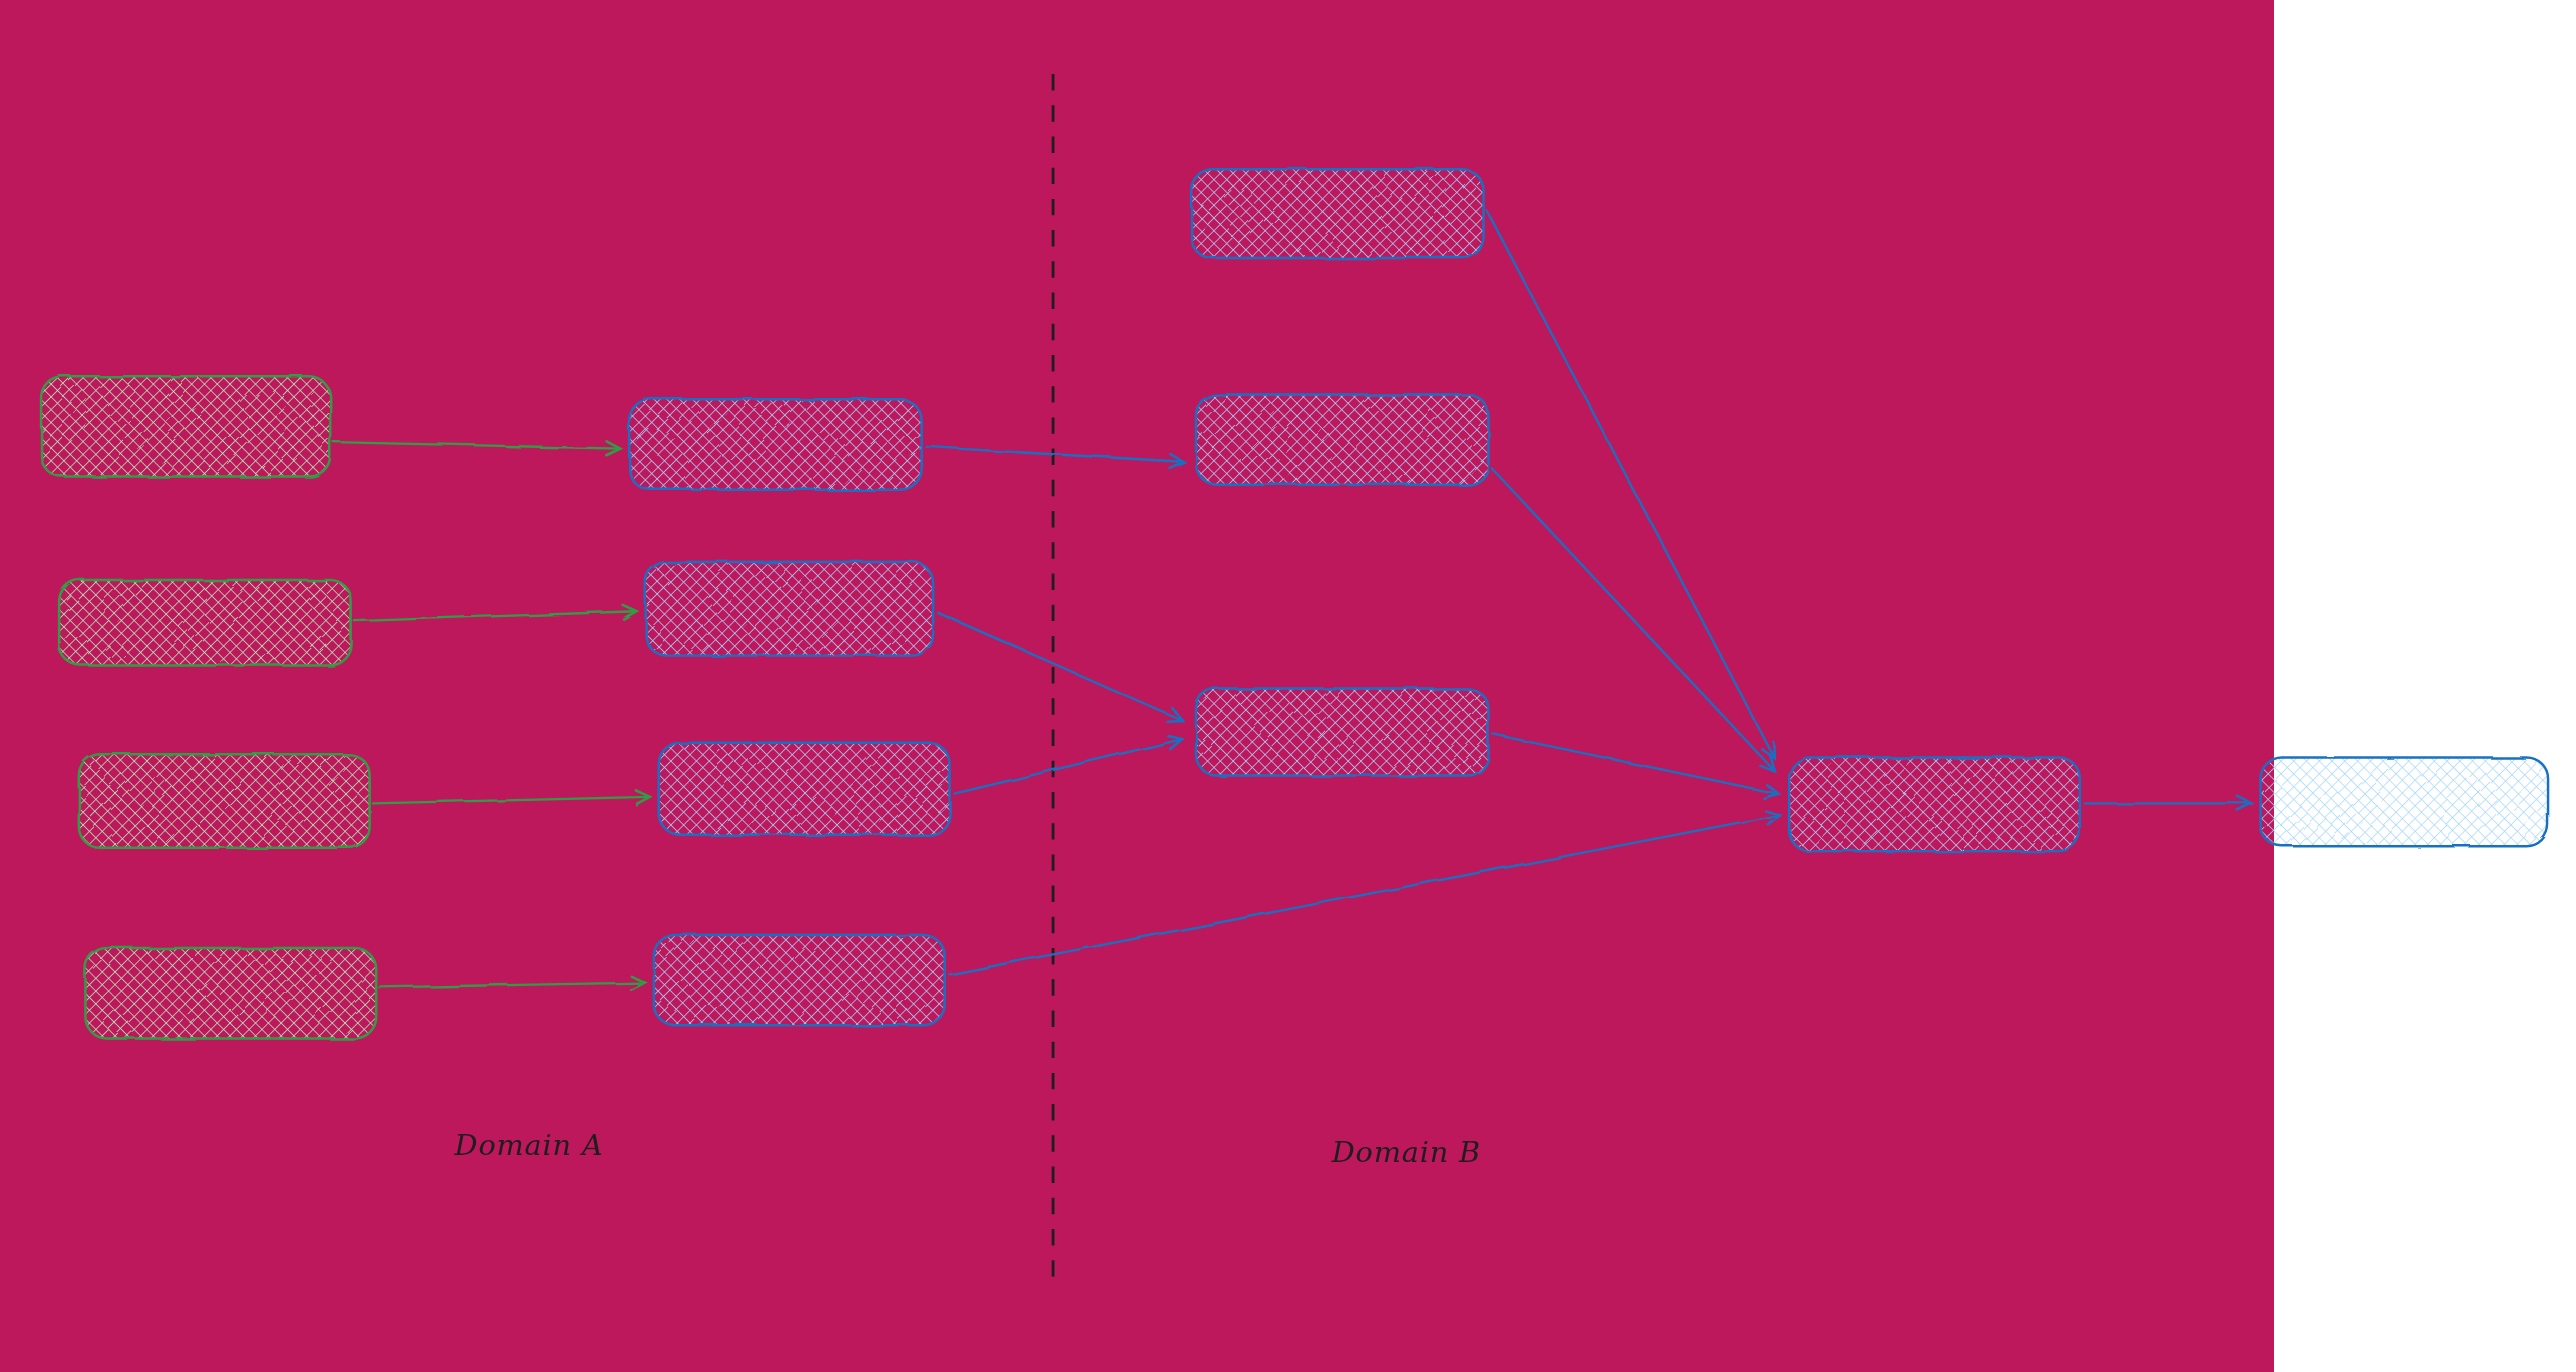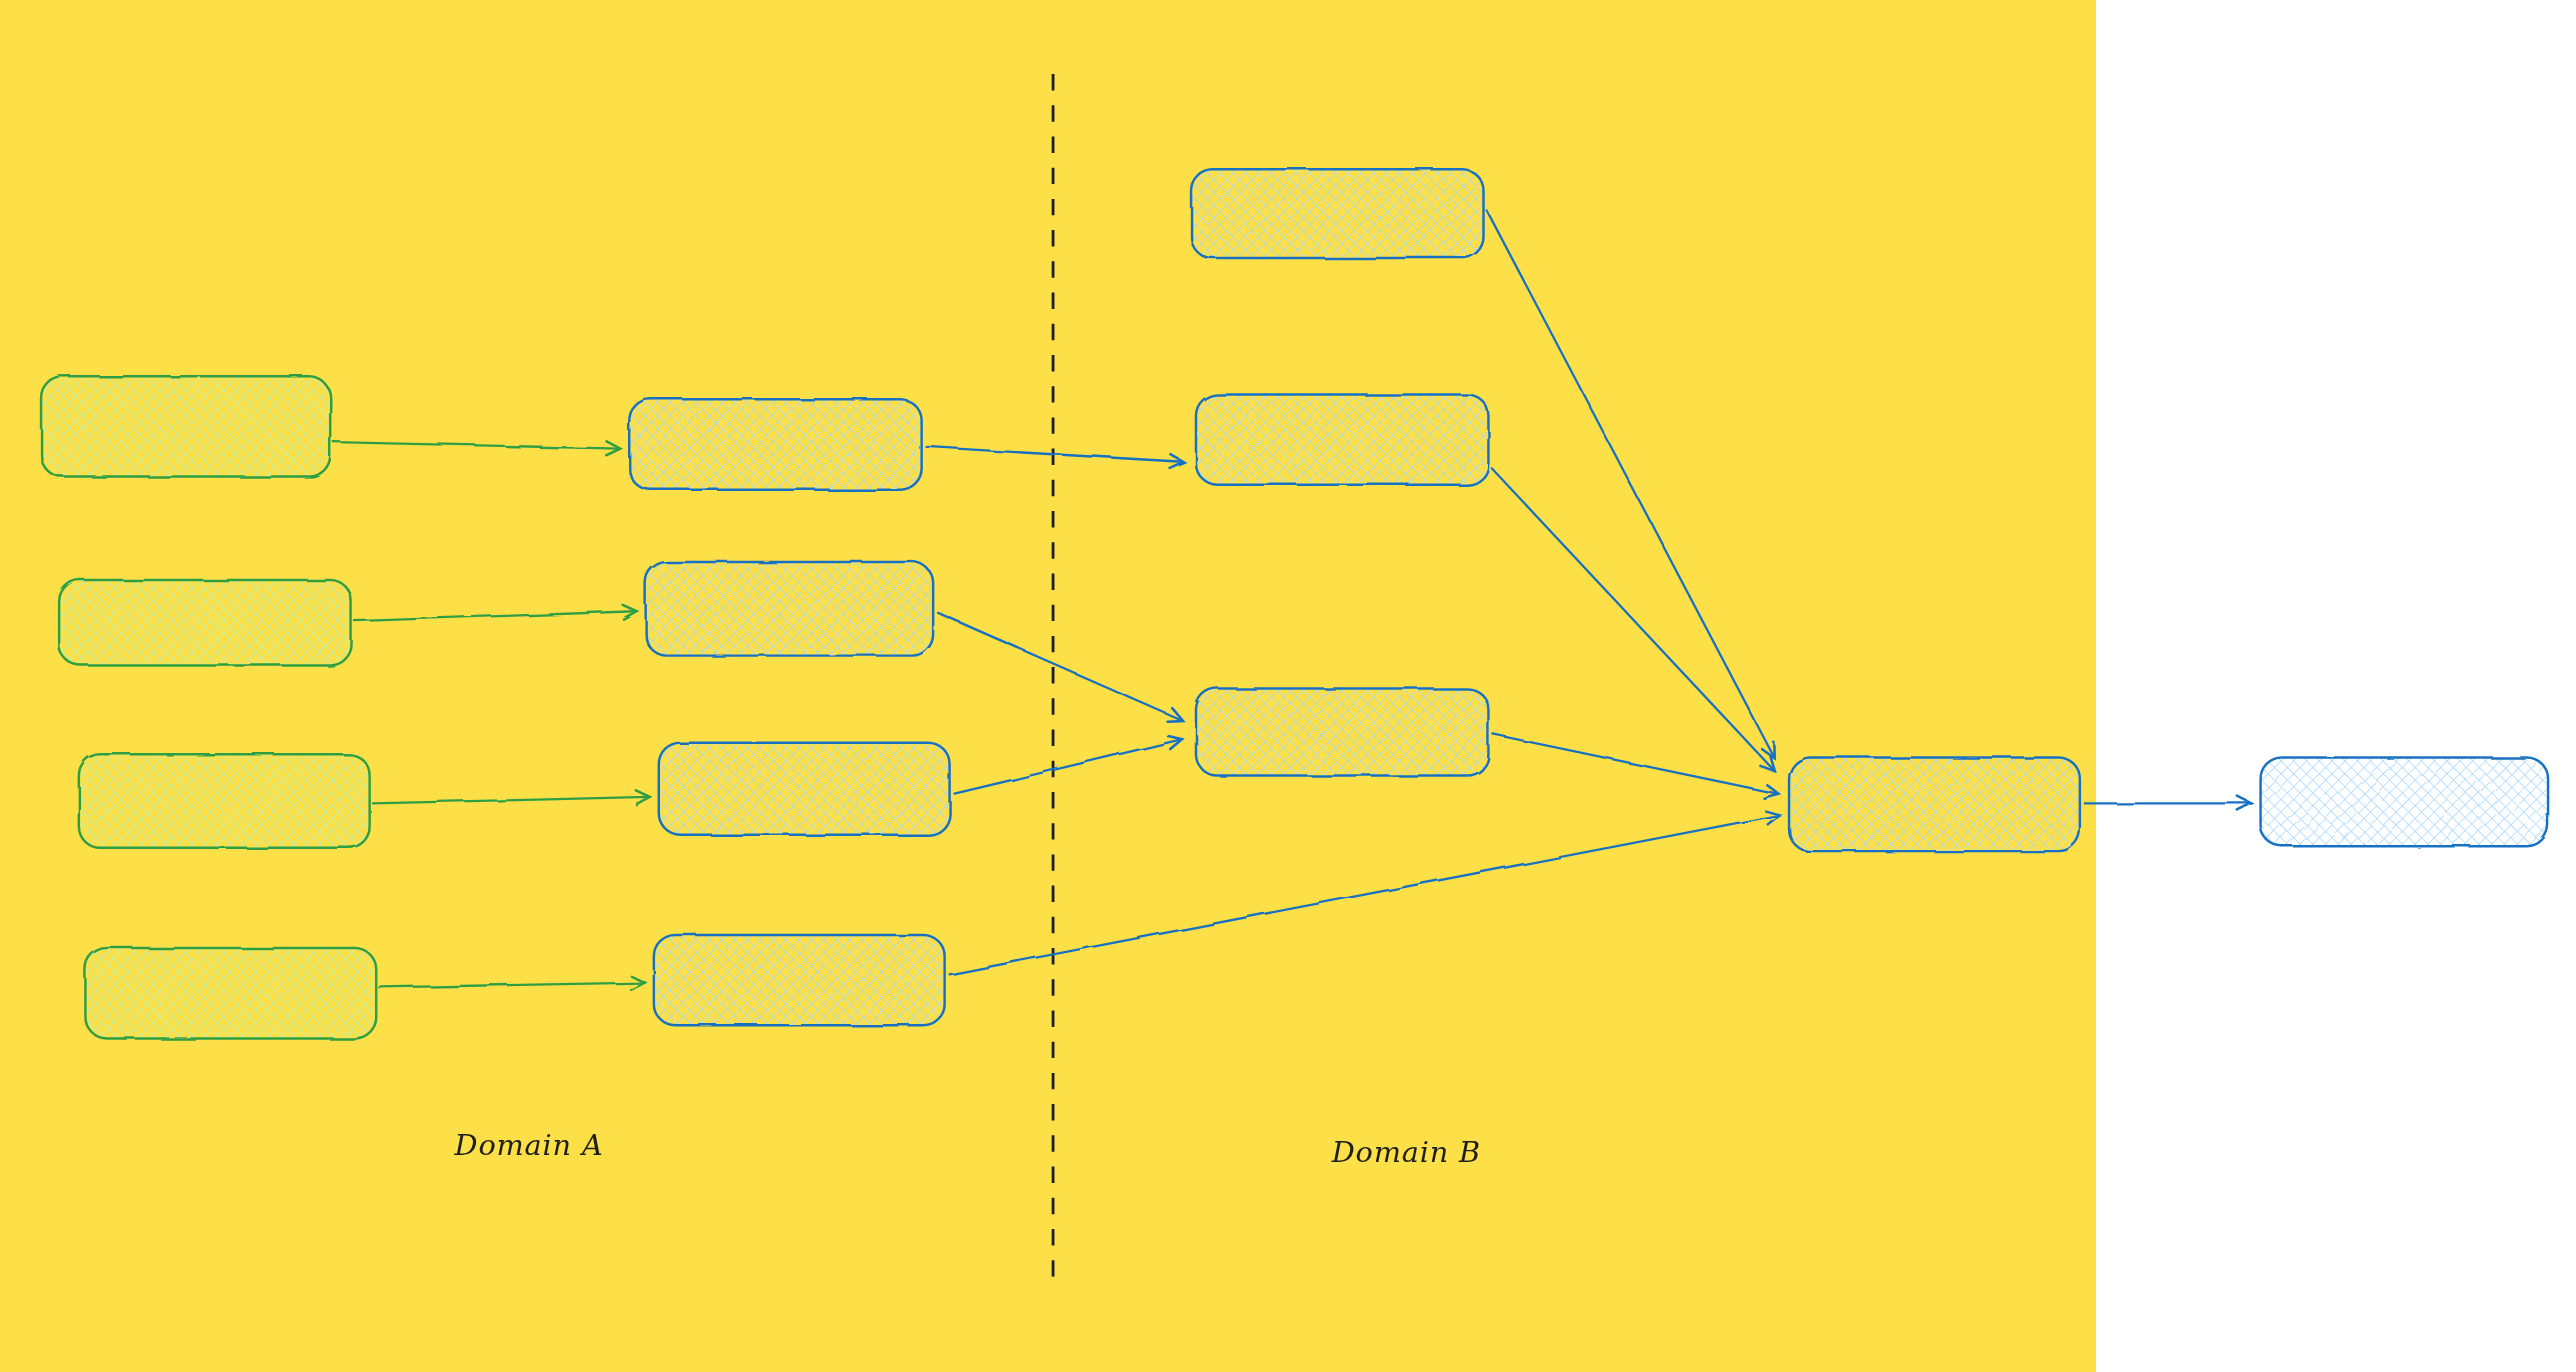--- a/index.html
+++ b/index.html
@@ -4,23 +4,23 @@
 <style>
   html, body {
     margin: 0;
     padding: 0;
     background: #ffffff;
     width: 100%;
     height: 100%;
     overflow: hidden;
   }
   #canvas-wrap {
-    width: 2096px;
+    width: 2274px;
     height: 1372px;
-    background: #fde047;
+    background: #be185d;
   }
   svg { display: block; }
   .diagram-label {
     font-family: "DejaVu Serif", serif;
     font-style: italic;
     font-size: 17.5px;
     fill: #1e1e1e;
     letter-spacing: 0.5px;
   }
   .node { stroke-width: 1.5; }

